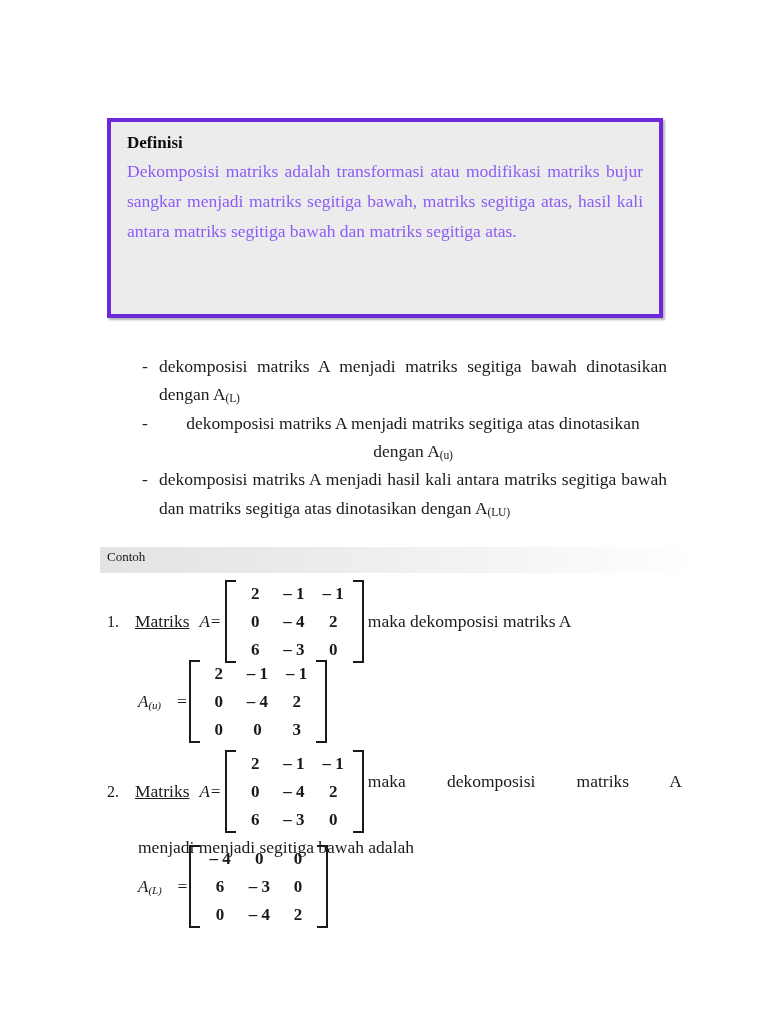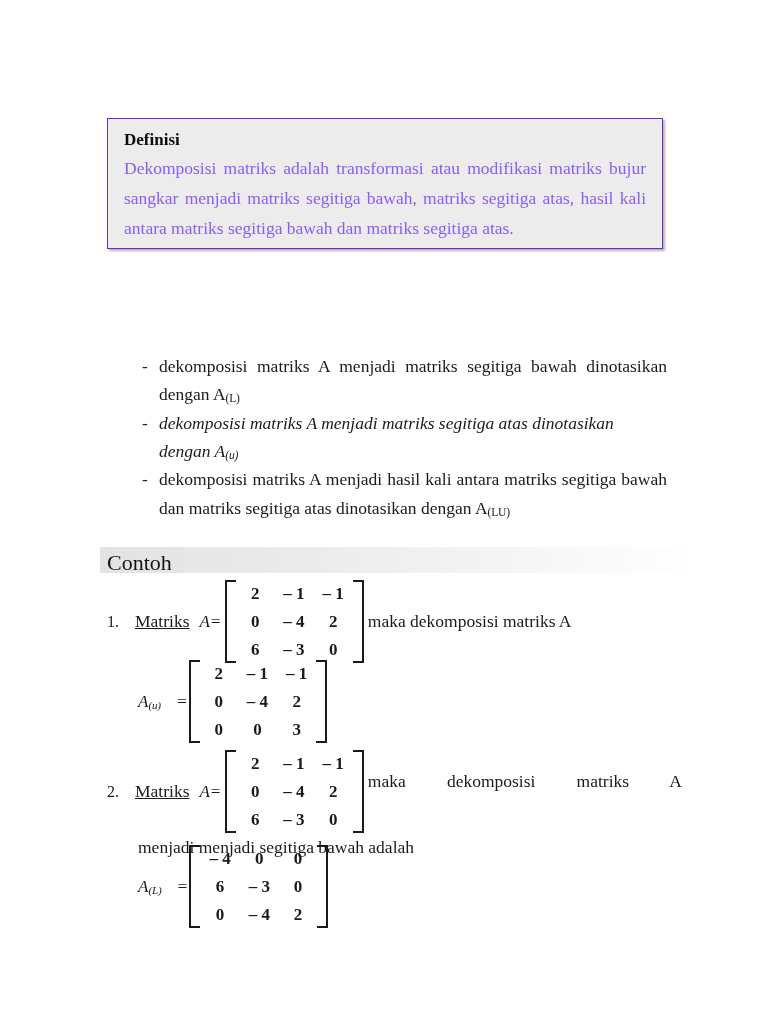--- a/index.html
+++ b/index.html
@@ -37,24 +37,24 @@
     letter-spacing: 0.2px;
     color: #141414;
   }
 
   
   .definition-box {
     position: absolute;
     left: 107px;
     top: 118px;
     width: 556px;
-    height: 131px;
+    height: 200px;
     box-sizing: border-box;
     background: #ececec;
-    border: 1px solid #6d28d9;
+    border: 4px solid #6d28d9;
     box-shadow: 2px 2px 2px rgba(0,0,0,0.30);
     padding: 10px 16px 8px 16px;
   }
   .definition-title {
     font-size: 17px;
     font-weight: bold;
     line-height: 1.35;
     margin-bottom: 1px;
     color: #0d0d0d;
   }
@@ -98,43 +98,42 @@
     color: #222;
   }
   .bullet-text {
     flex: 1 1 auto;
     font-size: 17.5px;
     line-height: 1.62;
     text-align: justify;
     text-justify: inter-word;
   }
   .bullet-text.nojust {
-    text-align: left;
-    font-style: italic;
+    text-align: center;
   }
   sub.paren {
     font-size: 0.66em;
     vertical-align: -0.18em;
     letter-spacing: -0.2px;
   }
 
   
   .contoh-band {
     position: absolute;
     left: 100px;
     top: 547px;
     width: 600px;
     height: 26px;
     background: linear-gradient(to right, #e3e3e3 0%, #eaeaea 30%, #f3f3f3 62%, #ffffff 100%);
   }
   .contoh-label {
     position: absolute;
     left: 107px;
     top: 549px;
-    font-size: 22px;
+    font-size: 13px;
     line-height: 1.3;
     color: #151515;
   }
 
   
   .example {
     position: absolute;
     width: 575px;
   }
   #example-1 { left: 107px; top: 580px; }

